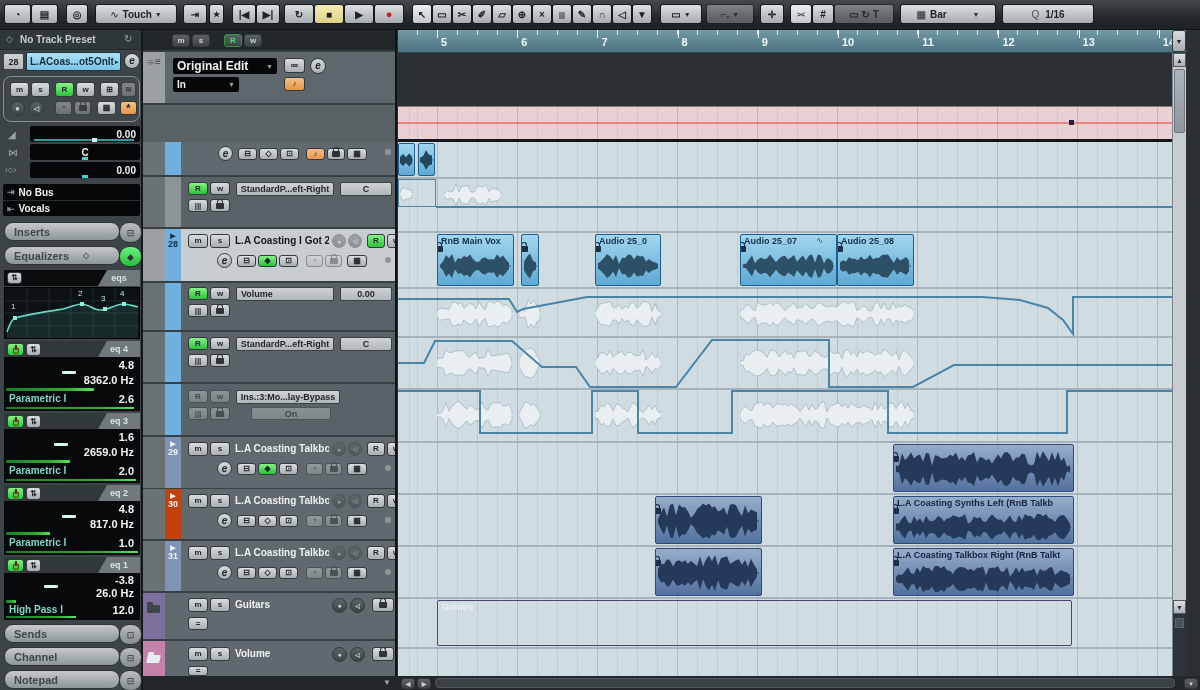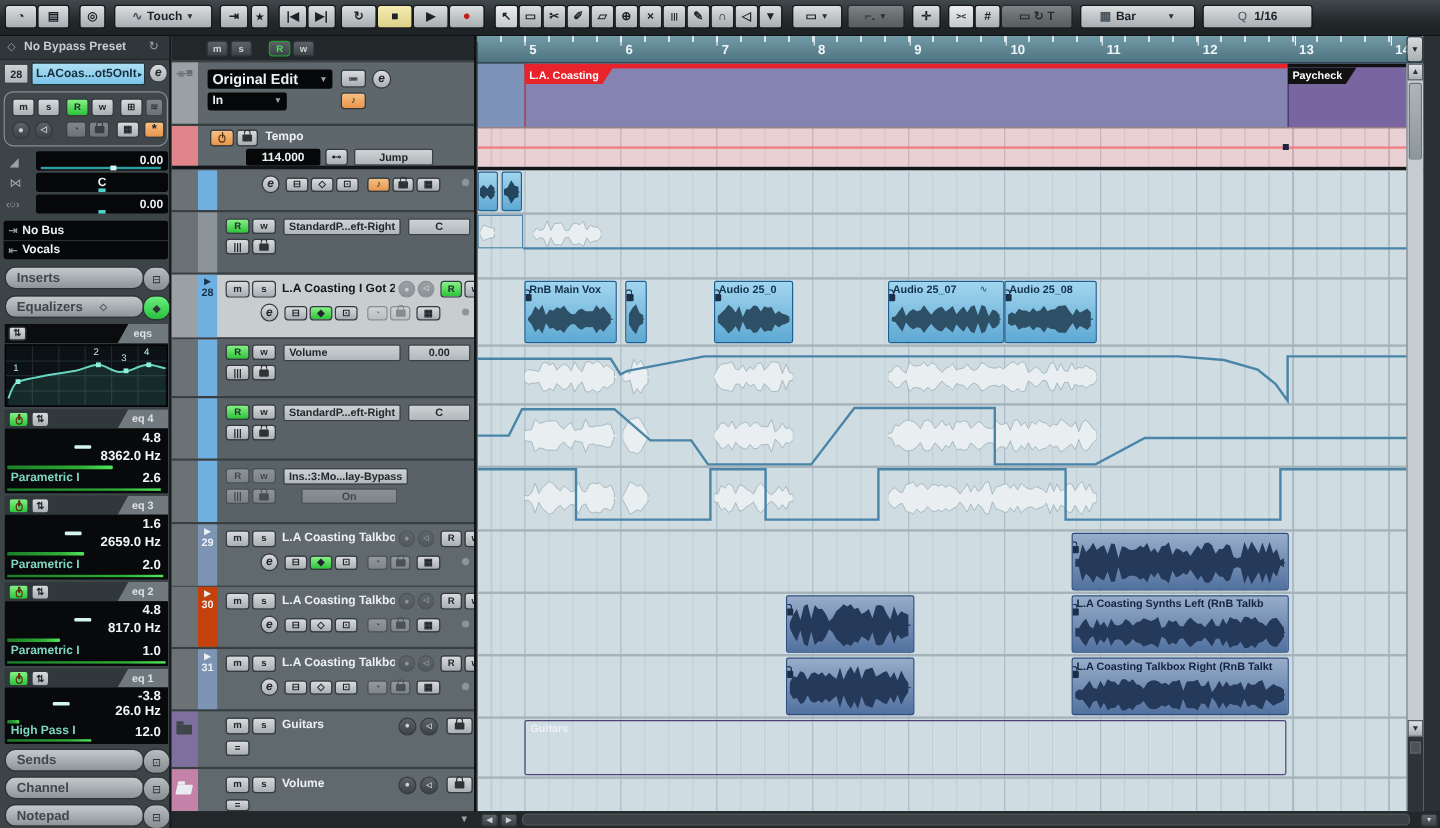--- a/index.html
+++ b/index.html
@@ -204,21 +204,21 @@
     <div class="tb" style="left:1002px;width:92px">
       <span style="color:#47525a;margin-right:6px;font-weight:normal">Q</span>
       <span>1/16</span>
     </div>
   </div>
 
   <div class="inspector">
 
     <div class="abs" style="left:0;top:0;width:141px;height:19px;background:#30373a;border-bottom:1px solid #23282b">
       <span class="abs" style="left:6px;top:4px;font-size:9px;color:#9aa3a7">◇</span>
-      <span class="ins-lbl" style="left:20px;top:4px">No Bypass Preset</span>
+      <span class="ins-lbl" style="left:20px;top:4px">No Track Preset</span>
       <span class="abs" style="left:124px;top:3px;font-size:10px;color:#9aa3a7">↻</span>
     </div>
 
     <div class="fld" style="left:3px;top:23px;width:21px;height:17px">28</div>
     <div class="abs" style="left:26px;top:22px;width:95px;height:19px;background:linear-gradient(#aee0f6,#7cc4e8);border:1px solid #20363f;border-radius:2px;box-sizing:border-box;display:flex;align-items:center">
       <span style="font-size:10px;font-weight:bold;color:#15303f;padding-left:3px;white-space:nowrap;overflow:hidden">L.ACoas...ot5OnIt</span>
       <span style="font-size:7px;color:#15303f;margin-left:1px">▸</span>
     </div>
     <div class="b circ" style="left:124px;top:23px;width:16px;height:16px;font-style:italic;font-size:10px">e</div>
 
@@ -455,39 +455,20 @@
       </div>
       <div class="b" style="left:141px;top:6px;width:21px;height:15px">
           <span>≔</span>
         </div>
       <div class="b circ" style="left:167px;top:6px;width:16px;height:16px;font-style:italic;font-size:10px">e</div>
       <div class="b o" style="left:141px;top:25px;width:21px;height:14px">
           <span>♪</span>
         </div>
     </div>
 
-    <div class="trow" style="top:75px;height:36px;background:#5e676b;border-bottom:3px solid #141719">
-      <div class="coltab" style="background:#e0868b"></div>
-      <div class="b o" style="left:32px;top:3px;width:20px;height:14px">
-          <span class="pwr"></span>
-        </div>
-      <div class="b" style="left:54px;top:3px;width:18px;height:14px">
-          <span class="lk"></span>
-        </div>
-      <span class="tname" style="left:78px;top:4px">Tempo</span>
-      <div class="bb" style="left:62px;top:19px;width:62px;height:14px;justify-content:center">
-          <span>114.000</span>
-        </div>
-      <div class="b" style="left:128px;top:19px;width:19px;height:14px">
-          <span>⊷</span>
-        </div>
-      <div class="fld" style="left:152px;top:19px;width:66px;height:14px">
-          <span>Jump</span>
-        </div>
-    </div>
 
     <div class="trow" style="top:112px;height:35px;background:#60696d">
       <div class="coltab" style="background:#6a7276"></div>
       <div class="numtab" style="background:#6fb0e0"></div>
       <div class="b circ" style="left:75px;top:4px;width:15px;height:15px;font-style:italic;font-size:10px">e</div>
       <div class="b" style="left:95px;top:6px;width:19px;height:12px">
           <span>⊟</span>
         </div>
       <div class="b" style="left:116px;top:6px;width:19px;height:12px">
           <span>◇</span>
@@ -794,33 +775,20 @@
         <div class="ruler-num" style="left: 604.4px;">12</div>
         <div class="ruler-bartick" style="left: 680.6px;"></div>
         <div class="ruler-num" style="left: 684.6px;">13</div>
         <div class="ruler-bartick" style="left: 760.8px;"></div>
         <div class="ruler-num" style="left: 764.8px;">14</div>
       </div>
     <div class="b" style="left:774px;top:0;width:14px;height:22px">
         <span style="font-size:7px">▼</span>
       </div>
 
-    <div class="band">
-      <div class="abs" style="left:39px;top:0;width:636px;height:53px;background:#8583b2"></div>
-      <div class="abs" style="left:675px;top:0;width:113px;height:53px;background:#79659f;border-left:1px solid #3f3360"></div>
-      <div class="abs" style="left:39px;top:0;width:636px;height:4px;background:#e8232b"></div>
-      <div class="abs" style="left:675px;top:0;width:113px;height:3px;background:#111"></div>
-      <div class="abs" style="left:39px;top:0;width:1px;height:53px;background:#b0303a"></div>
-      <div class="flag" style="left:39px;top:3px;background:#e8232b">
-          <span>L.A. Coasting</span>
-        </div>
-      <div class="flag" style="left:675px;top:3px;background:#121212">
-          <span>Paycheck</span>
-        </div>
-    </div>
 
     <div class="tempo-strip">
       <div class="abs" style="left:0;top:15px;width:788px;height:2px;background:#ef8086"></div>
       <div class="abs" style="left:671px;top:13px;width:5px;height:5px;background:#1d2240"></div>
     </div>
 
     <div class="tracks" id="tracks">
 
       <div class="rowsep" style="top:35px"></div>
         <div class="rowsep" style="top:89px"></div>

